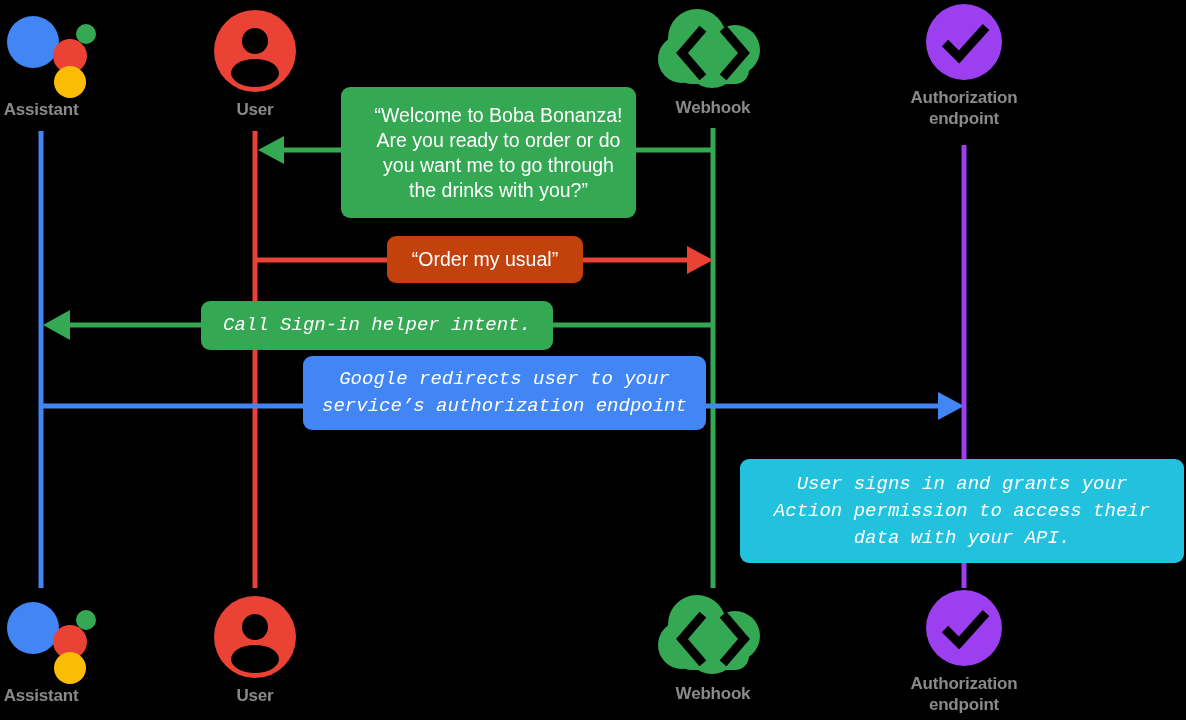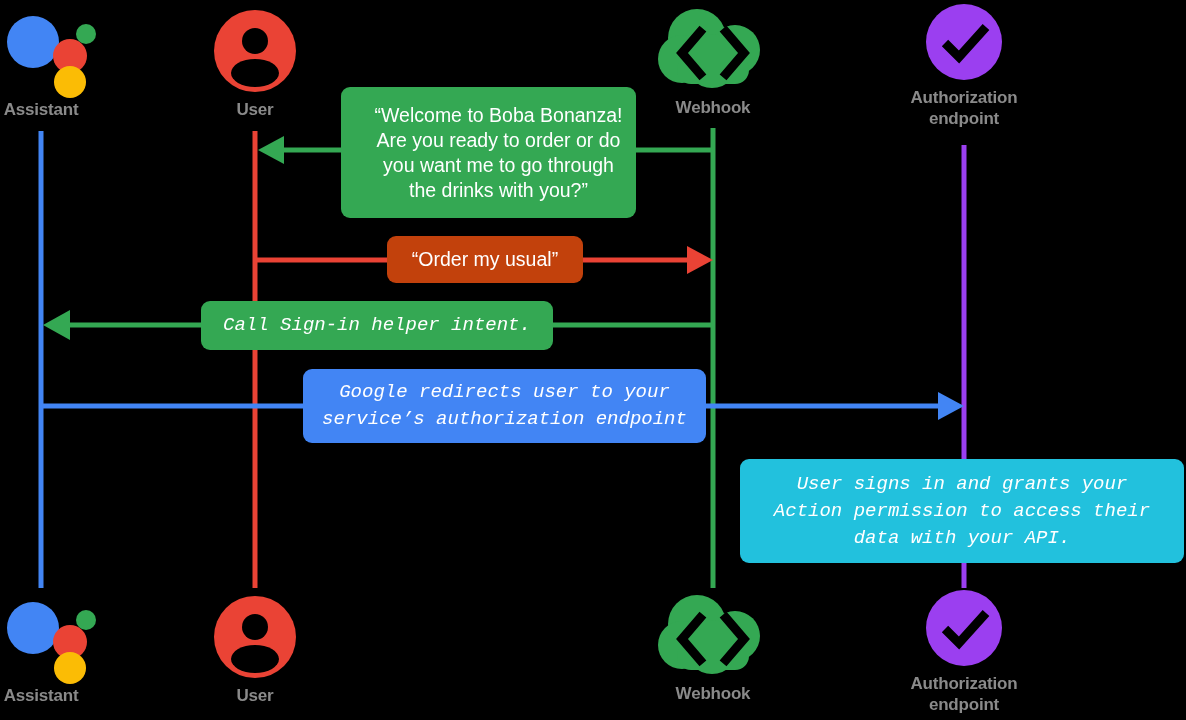--- a/index.html
+++ b/index.html
@@ -185,21 +185,21 @@
 </div>
 
 <div class="msg msg-sans" style="left:387px; top:236px; width:196px; height:47px; background:#c2410c;">
   <div class="msg-inner">“Order my usual”</div>
 </div>
 
 <div class="msg msg-mono" style="left:201px; top:301px; width:352px; height:49px; background:#34a853;font-style:italic;">
   <div class="msg-inner">Call Sign-in helper intent.</div>
 </div>
 
-<div class="msg msg-mono" style="left:303px; top:369px; width:403px; height:74px; background:#4285f4;">
+<div class="msg msg-mono" style="left:303px; top:356px; width:403px; height:74px; background:#4285f4;">
   <div class="msg-inner">Google redirects user to your
 service’s authorization endpoint</div>
 </div>
 
 <div class="msg msg-mono" style="left:740px; top:459px; width:444px; height:104px; background:#22c1dd;">
   <div class="msg-inner">User signs in and grants your
 Action permission to access their
 data with your API.</div>
 </div>
 

